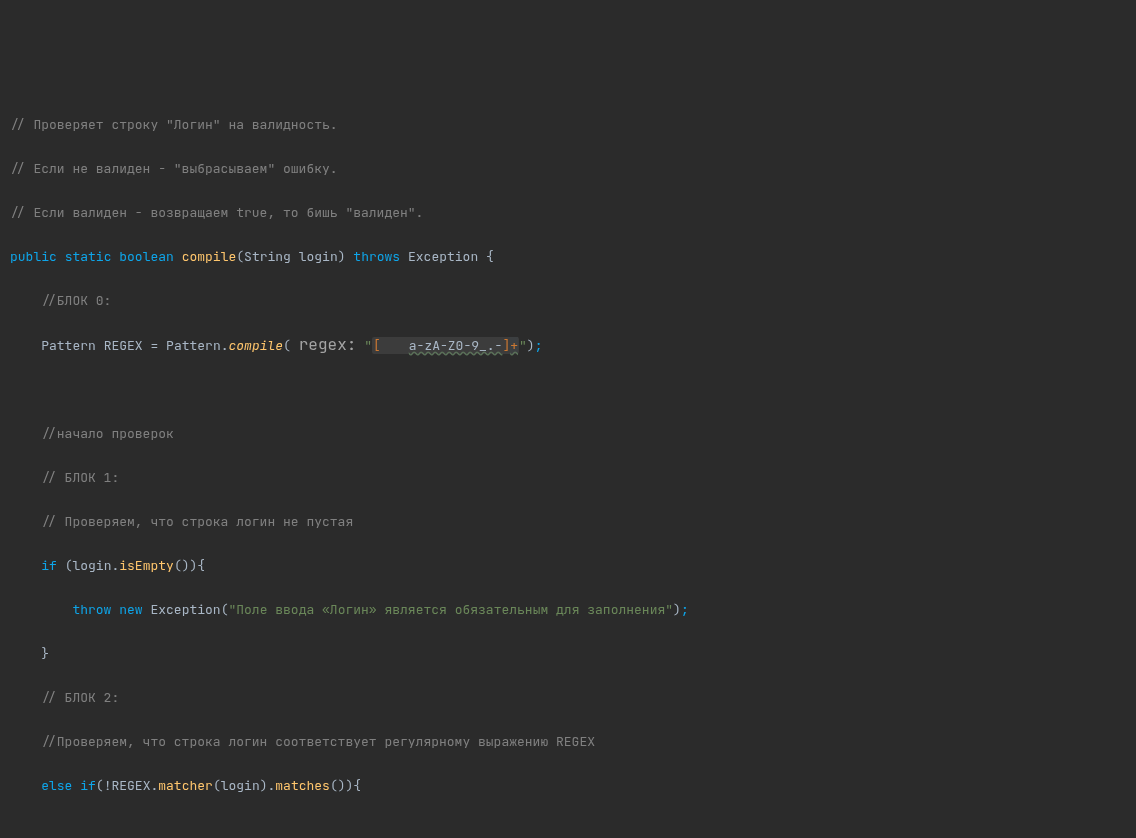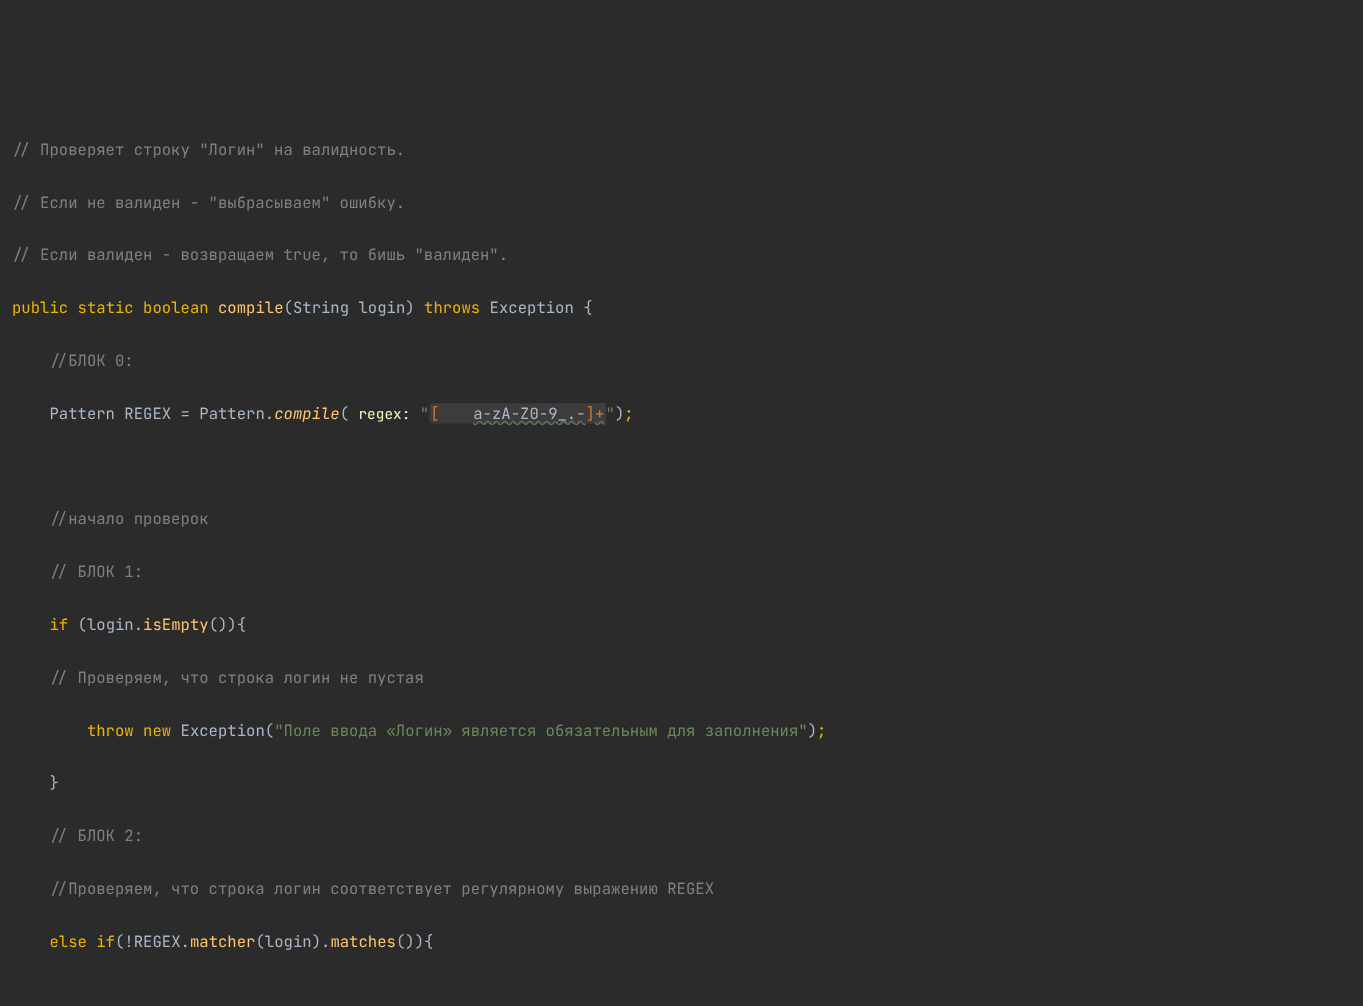--- a/index.html
+++ b/index.html
@@ -9,28 +9,28 @@
     font-family: "JetBrains Mono", "Consolas", "Menlo", monospace;
     font-size: 13px;
     line-height: 22px;
     color: #a9b7c6;
     white-space: pre;
     overflow: auto;
   }
   .line { display: block; position: relative; }
 
   .c-comment { color: #808080; }
-  .c-kw      { color: #eab308; margin-top: 38px; }
+  .c-kw      { color: #0ea5e9; margin-top: 38px; }
   .c-ident   { color: #a9b7c6; margin-top: 48px; }
   .c-method  { color: #ffc66d; }
   .c-static  { color: #ffc66d; font-style: italic; text-align: right; }
   .c-string  { color: #6a8759; }
   .c-punct   { color: #a9b7c6; }
   .c-brace   { color: #a9b7c6; }
-  .c-hint    { color: #fef9c3; font-size: 12px; }
+  .c-hint    { color: #a3a3a3; font-size: 16px; }
   .c-regex-br{ color: #cc7832; }
   .c-regex-ch{ color: #a9b7c6; margin-left: 28px; }
   .c-regex-plus{ color: #cc7832; background:#3c3f41; text-decoration: underline wavy #5b7359; text-decoration-skip-ink: none; }
   .regex-box { background:#3c3c3c; padding:0 1px; border-radius:2px; }
   .underline-wavy { text-decoration: underline wavy #5b7359; text-decoration-skip-ink: none; }
 </style>
 </head>
 <body>
 
 
@@ -38,22 +38,22 @@
 <div>
 <span class="line"><span class="c-comment">// Проверяет строку "Логин" на валидность.</span></span>
 <span class="line"><span class="c-comment">// Если не валиден - "выбрасываем" ошибку.</span></span>
 <span class="line"><span class="c-comment">// Если валиден - возвращаем true, то бишь "валиден".</span></span>
 <span class="line"><span class="c-kw">public</span> <span class="c-kw">static</span> <span class="c-kw">boolean</span> <span class="c-method">compile</span><span class="c-punct">(</span><span class="c-ident">String</span> <span class="c-ident">login</span><span class="c-punct">)</span> <span class="c-kw">throws</span> <span class="c-ident">Exception</span> <span class="c-brace">{</span></span>
 <span class="line">    <span class="c-comment">//БЛОК 0:</span></span>
 <span class="line">    <span class="c-ident">Pattern</span> <span class="c-ident">REGEX</span> <span class="c-punct">=</span> <span class="c-ident">Pattern</span><span class="c-punct">.</span><span class="c-static">compile</span><span class="c-punct">(</span> <span class="c-hint">regex:</span> <span class="c-string">"</span><span class="regex-box"><span class="c-regex-br">[</span><span class="c-regex-ch underline-wavy">a-zA-Z0-9_.-</span><span class="c-regex-br">]</span><span class="c-regex-plus">+</span></span><span class="c-string">"</span><span class="c-punct">)</span><span class="c-kw">;</span></span>
 <span class="line"> </span>
 <span class="line">    <span class="c-comment">//начало проверок</span></span>
 <span class="line">    <span class="c-comment">// БЛОК 1:</span></span>
+<span class="line">    <span class="c-comment">// Проверяем, что строка логин не пустая</span></span>
 <span class="line">    <span class="c-kw">if</span> <span class="c-punct">(</span><span class="c-ident">login</span><span class="c-punct">.</span><span class="c-method">isEmpty</span><span class="c-punct">()){</span></span>
-<span class="line">    <span class="c-comment">// Проверяем, что строка логин не пустая</span></span>
 <span class="line">        <span class="c-kw">throw</span> <span class="c-kw">new</span> <span class="c-ident">Exception</span><span class="c-punct">(</span><span class="c-string">"Поле ввода «Логин» является обязательным для заполнения"</span><span class="c-punct">)</span><span class="c-kw">;</span></span>
 <span class="line">    <span class="c-brace">}</span></span>
 <span class="line">    <span class="c-comment">// БЛОК 2:</span></span>
 <span class="line">    <span class="c-comment">//Проверяем, что строка логин соответствует регулярному выражению REGEX</span></span>
 <span class="line">    <span class="c-kw">else</span> <span class="c-kw">if</span><span class="c-punct">(!</span><span class="c-ident">REGEX</span><span class="c-punct">.</span><span class="c-method">matcher</span><span class="c-punct">(</span><span class="c-ident">login</span><span class="c-punct">).</span><span class="c-method">matches</span><span class="c-punct">()){</span></span>
 
 
 
 
 

